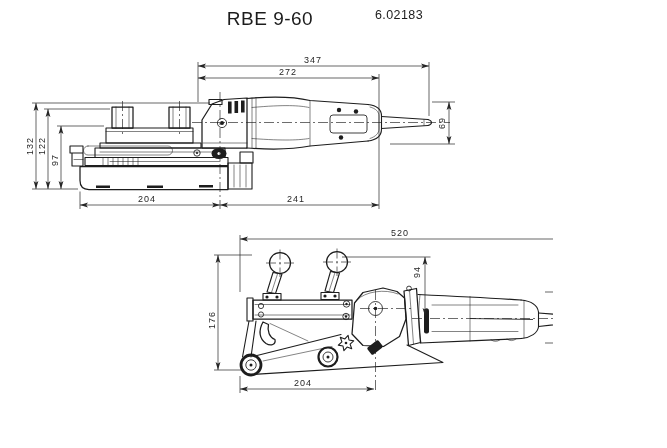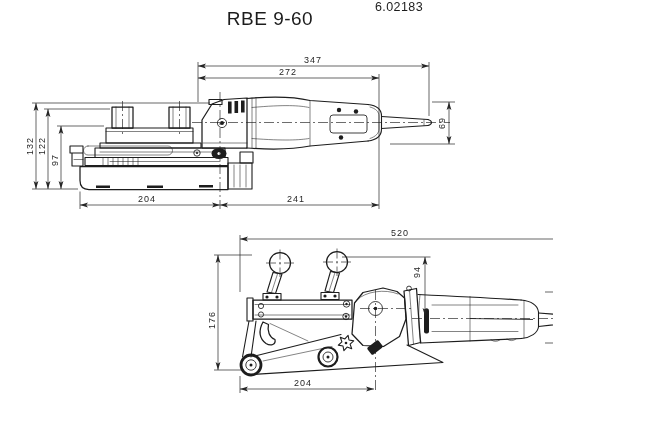--- a/index.html
+++ b/index.html
@@ -1,20 +1,20 @@
 <!DOCTYPE html>
 <html style="--line: #1d1d1d; --dim: #262626; --bg: #ffffff;"><head>
 <meta charset="utf-8">
 <style>
   html,body{margin:0;padding:0;background:#fff;}
   .canvas{position:relative;width:553px;height:448px;background:var(--bg,#fff);overflow:hidden;
           font-family:"Liberation Sans",sans-serif;}
   .model-title{position:absolute;left:270px;top:8px;transform:translateX(-50%);
           font-size:19px;letter-spacing:.5px;color:#1c1c1c;white-space:nowrap;}
-  .article-number{position:absolute;left:375px;top:0;font-size:12.5px;letter-spacing:.4px;color:#1c1c1c;}
+  .article-number{position:absolute;left:375px;top:8px;font-size:12.5px;letter-spacing:.4px;color:#1c1c1c;}
   svg{position:absolute;left:0;top:0;}
   .ol{fill:none;stroke:var(--line,#1d1d1d);stroke-width:1.1;stroke-linejoin:round;stroke-linecap:round;}
   .ol2{fill:none;stroke:var(--line,#1d1d1d);stroke-width:1.25;stroke-linejoin:round;stroke-linecap:round;}
   .thin{fill:none;stroke:var(--line,#1d1d1d);stroke-width:.55;stroke-linejoin:round;stroke-linecap:round;}
   .med{fill:none;stroke:var(--line,#1d1d1d);stroke-width:.85;}
   .fillb{fill:var(--line,#1d1d1d);stroke:none;}
   .cl{fill:none;stroke:var(--line,#1d1d1d);stroke-width:.65;stroke-dasharray:10 3 2 3;}
   .dl{fill:none;stroke:var(--dim,#262626);stroke-width:.7;}
   text.dim{font-family:"Liberation Sans",sans-serif;font-size:9px;letter-spacing:1px;
            fill:var(--dim,#262626);}

